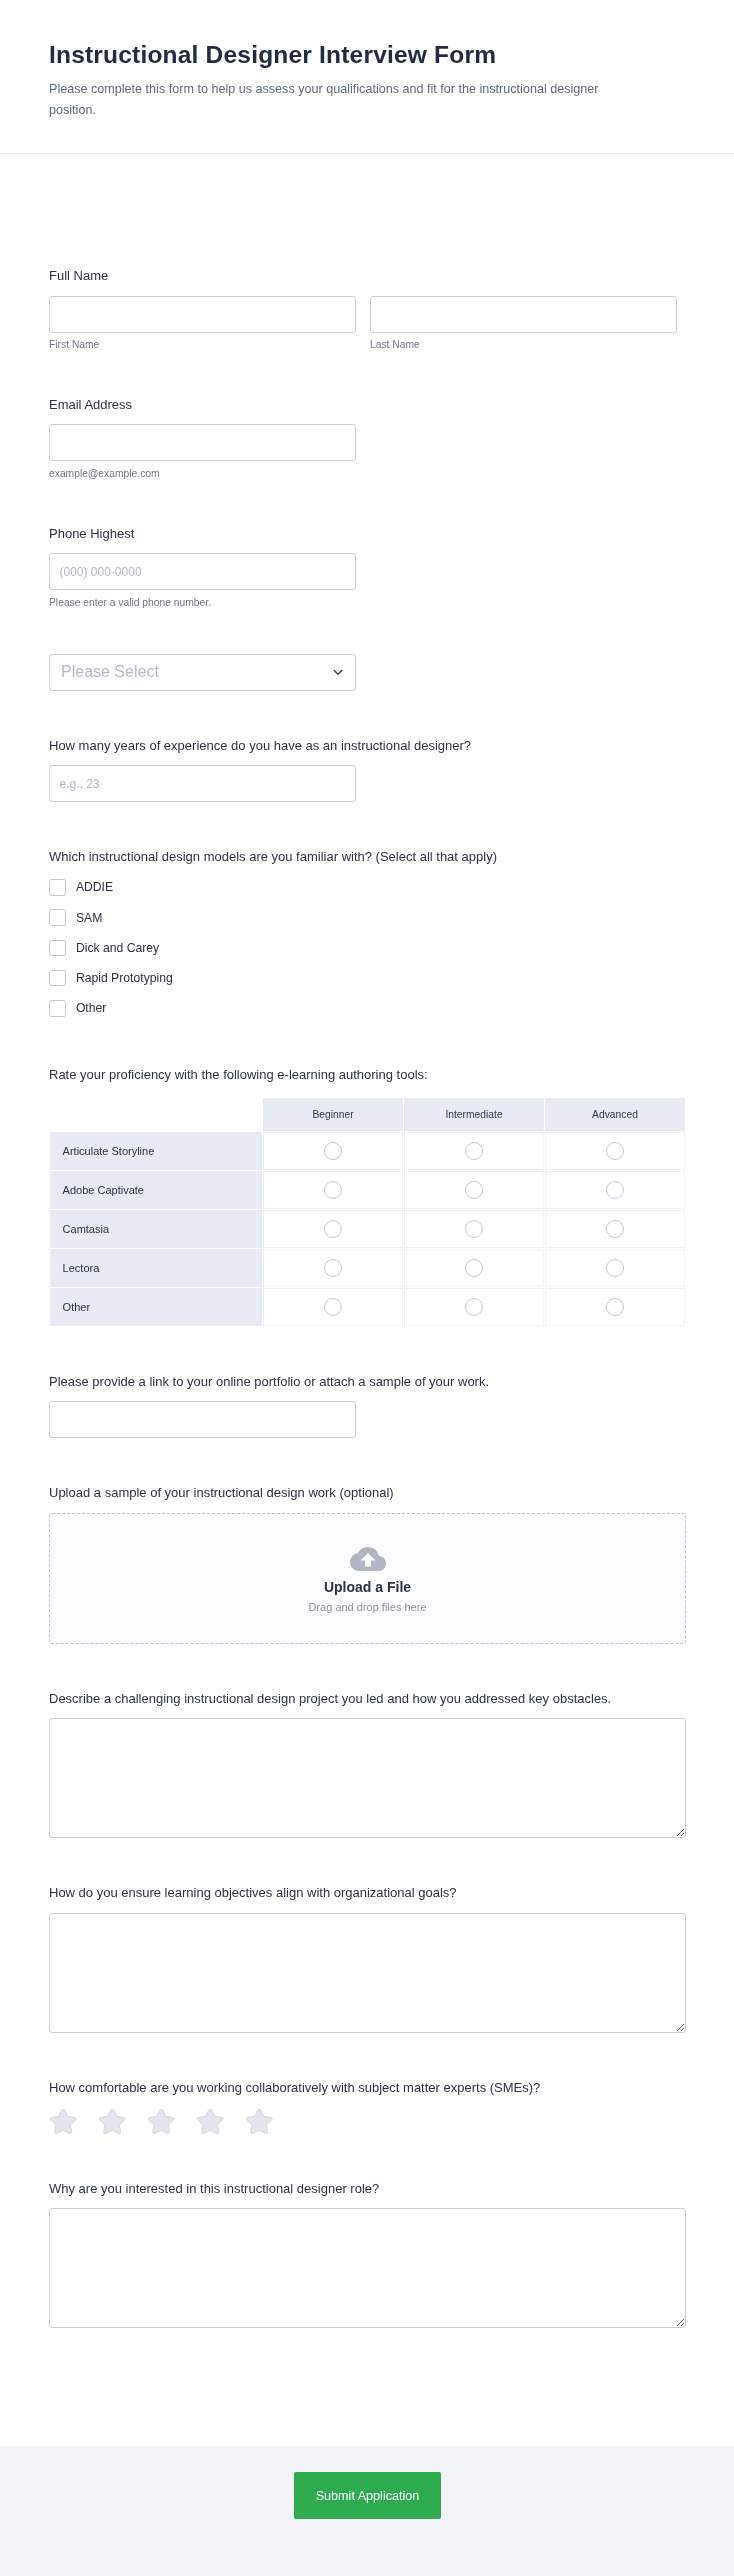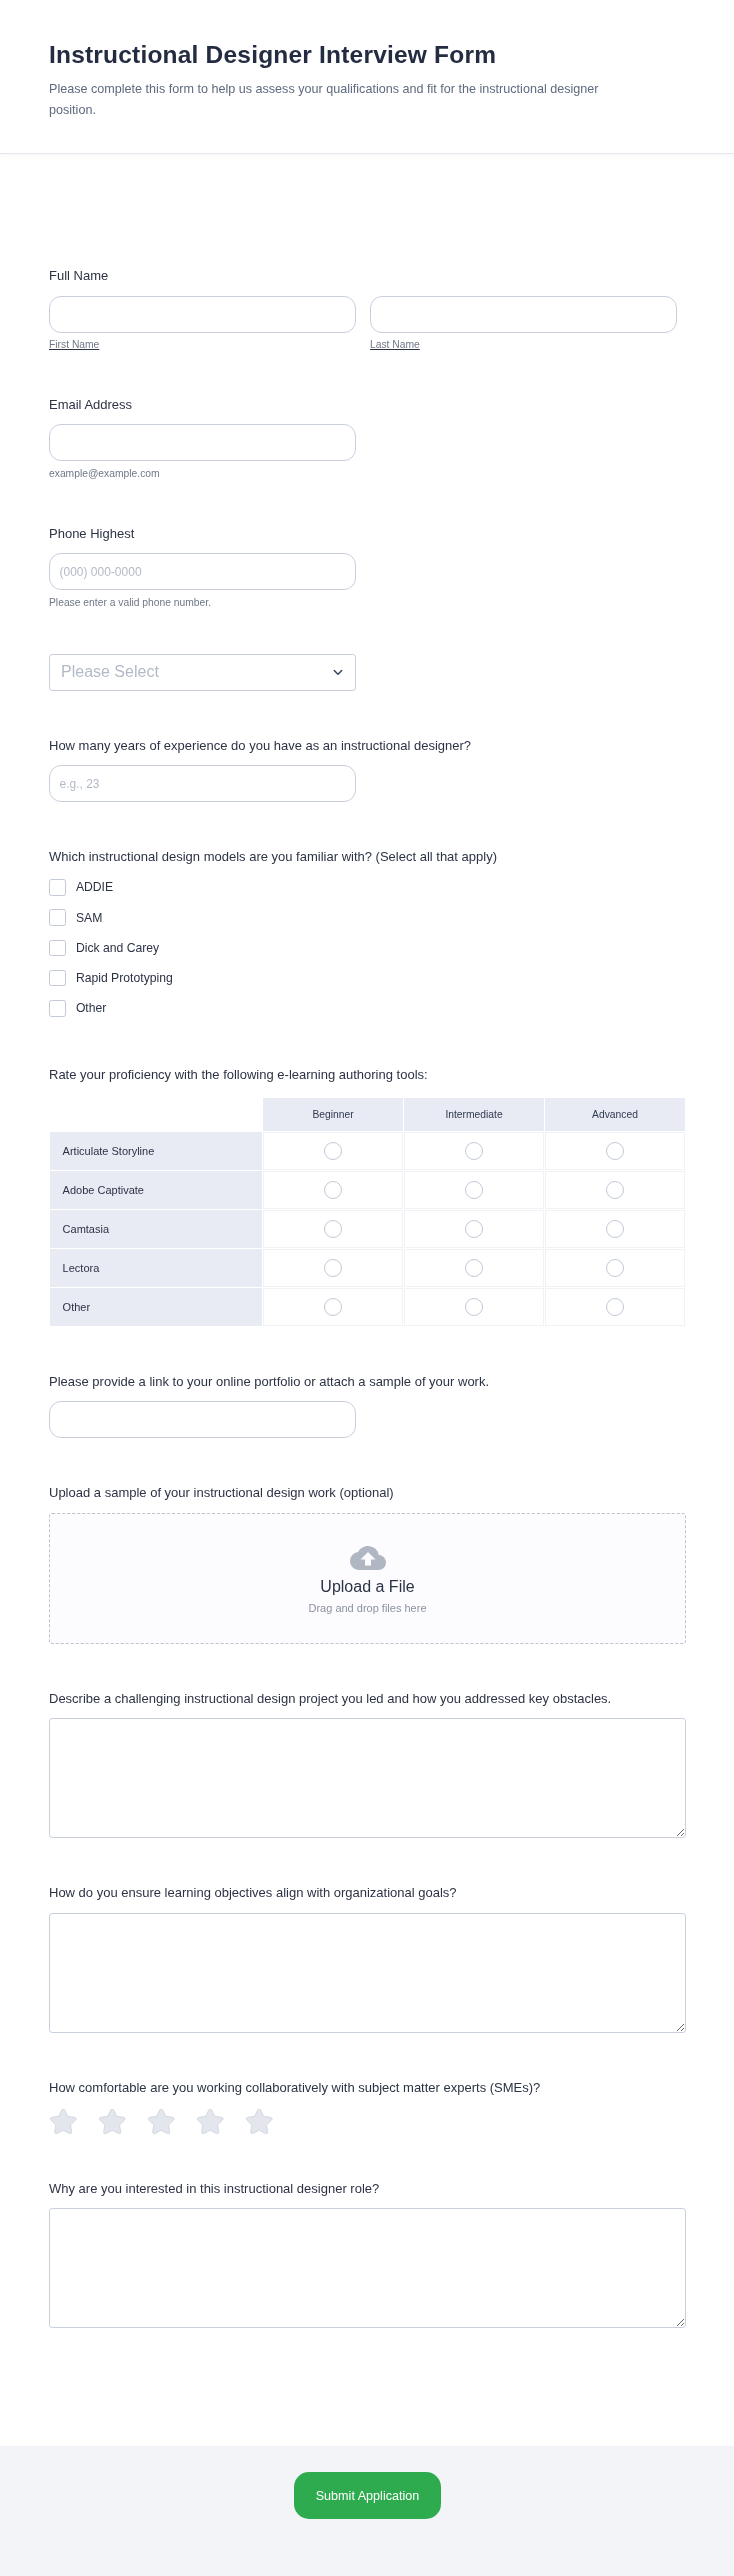--- a/index.html
+++ b/index.html
@@ -22,28 +22,28 @@
   .form-title { font-size: 24.5px; font-weight: 700; color: #232c40; letter-spacing: 0.2px; }
   .form-subtitle { margin-top: 10.3px; font-size: 12.6px; line-height: 1.62; color: #5e6a7e; max-width: 561px; }
 
   
   .form-body { flex: 1; padding: 57px 49px 32px 49px; }
   .field { margin-bottom: 46px; margin-top: 28px; }
   .q-label { display: block; font-size: 13px; font-weight: 500; color: #2c3345; line-height: 1.35; margin-bottom: 11px; max-width: 637px; }
 
   .text-input {
     width: 307px; height: 37px;
-    border: 0.8px solid #c8cfdb; border-radius: 12px;
+    border: 0.8px solid #c8cfdb; border-radius: 3px;
     background: #fff; padding: 0 9.5px;
     font-family: inherit; font-size: 12px; color: #2c3345;
     outline: none; display: block;
   }
   .text-input::placeholder { color: #b3bac7; }
   .name-row { display: flex; gap: 24px; }
-  .name-col { width: 297px; text-decoration: underline; }
+  .name-col { width: 297px; }
   .sublabel, .hint { margin-top: 6.3px; font-size: 10.3px; color: #6f7887; }
 
   
   .select-box {
     width: 307px; height: 37px;
     border: 0.8px solid #c8cfdb; border-radius: 3.2px;
     background: #fff; padding: 0 11px;
     display: flex; align-items: center; justify-content: space-between;
     cursor: pointer;
   }
@@ -73,21 +73,21 @@
 
   
   .upload-area {
     width: 637px; height: 131px;
     border: 0.8px dashed #bcc3cf; border-radius: 3.2px;
     background: #fcfcfe;
     display: flex; flex-direction: column; align-items: center; justify-content: center;
     gap: 5.5px; cursor: pointer;
   }
   .cloud-icon svg { display: block; fill: #b0b6c2; }
-  .upload-title { font-size: 16px; font-weight: 400; color: #2c3345; }
+  .upload-title { font-size: 14px; font-weight: 700; color: #2c3345; }
   .upload-hint { font-size: 11px; color: #8a919f; }
 
   
   .textarea {
     width: 637px; height: 120px;
     border: 0.8px solid #c8cfdb; border-radius: 3.2px;
     padding: 8px 9.5px; font-family: inherit; font-size: 12px; color: #2c3345;
     resize: both; outline: none; display: block; background: #fff;
   }
 
@@ -98,21 +98,21 @@
   .star { cursor: pointer; }
 
   
   .form-footer {
     height: 130px; background: #f3f4f7;
     display: flex; justify-content: center; align-items: flex-start;
     padding-top: 26px;
   }
   .submit-btn {
     background: var(--submit-button, #2eab4f);
-    color: #fff; border: none; border-radius: 15px;
+    color: #fff; border: none; border-radius: 2px;
     font-family: inherit; font-size: 12.6px; font-weight: 500;
     padding: 0 22px; height: 47px; cursor: pointer;
   }
 </style>
 </head>
 <body>
 
 <div class="page">
 
   <header class="form-header">

